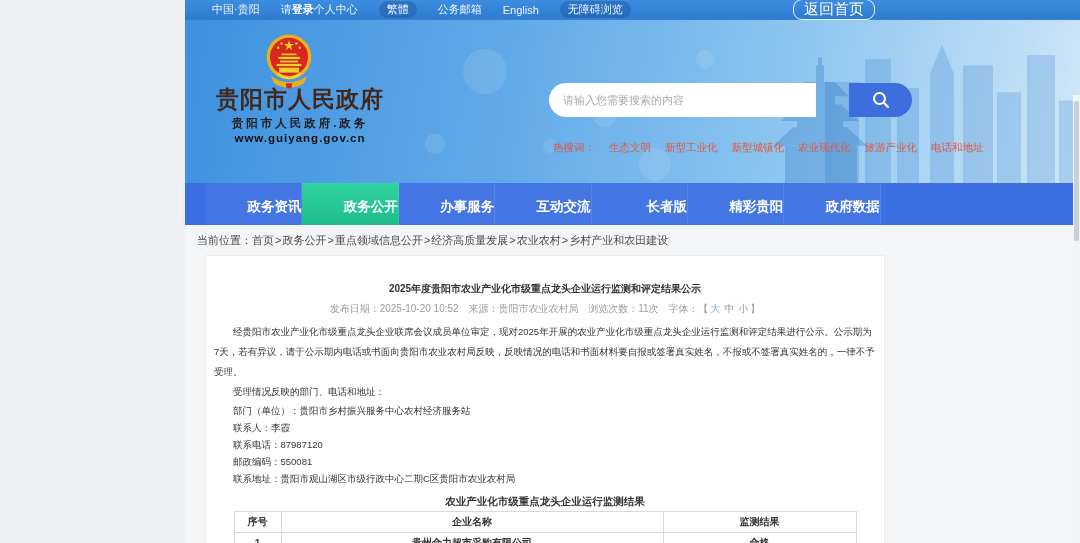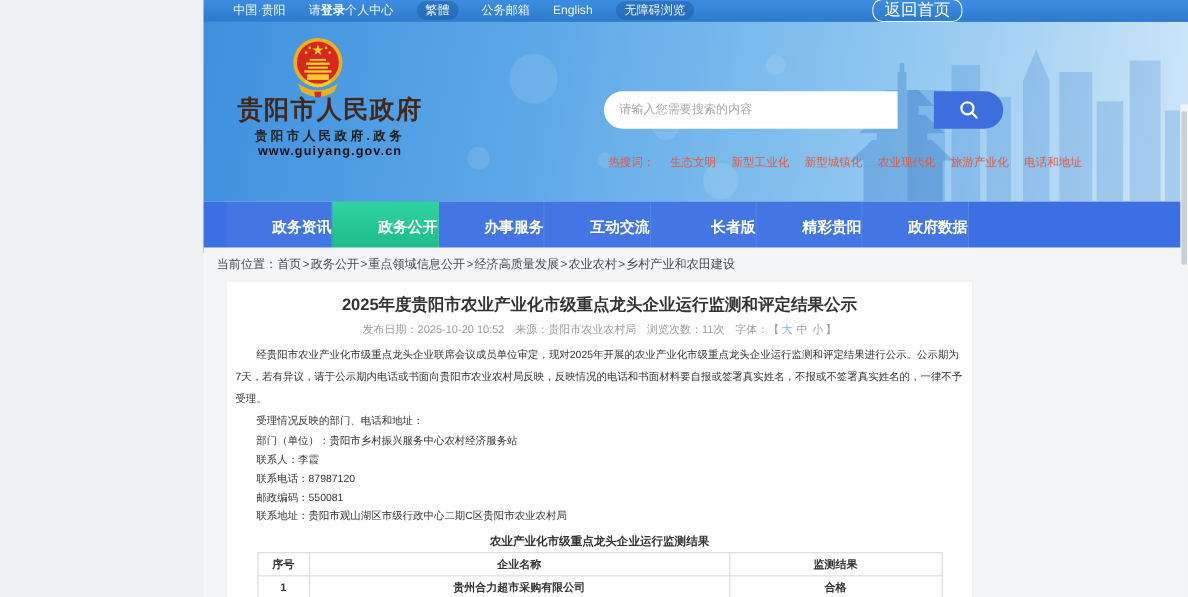--- a/index.html
+++ b/index.html
@@ -81,21 +81,21 @@
   
   .content { position:absolute; left:0; top:225px; width:895px; height:318px; background:#f4f5f7; }
   .breadcrumb { padding:8px 0 0 12px; font-size:11px; color:#4a4a4a; white-space:nowrap; }
   .crumb { cursor:pointer; }
   .crumb:not(:last-child)::after { content:">"; color:#4a4a4a; margin:0 1px; }
 
   .card {
     position:absolute; left:20px; top:30px; width:680px; height:620px;
     background:#fff; border:1px solid #ececec; padding:8px 8px;
   }
-  .a-title { margin-top:4px; text-align:center; font-size:15px; font-weight:bold; color:#333; }
+  .a-title { margin-top:18px; text-align:center; font-size:10px; font-weight:bold; color:#333; }
   .a-meta { margin-top:6px; text-align:center; font-size:10px; color:#9b9b9b; white-space:nowrap; }
   .a-meta .seg { margin-right:7px; }
   .fs-btn { cursor:pointer; margin:0 2px; }
   .fs-large { color:#85b4e2; }
   .para { margin-top:6px; font-size:9.5px; color:#333; line-height:20px; text-indent:2em; }
   .para.tight { margin-top:0; }
   .detail { font-size:9.5px; color:#333; line-height:17px; text-indent:2em; }
   .t-caption { margin-top:2px; text-align:center; font-size:10.5px; font-weight:bold; color:#333; line-height:12px; padding-top:6px;}
   table.result { width:622px; margin:4px auto 0; border-collapse:collapse; font-size:10px; color:#333; table-layout:fixed; }
   table.result th, table.result td {

